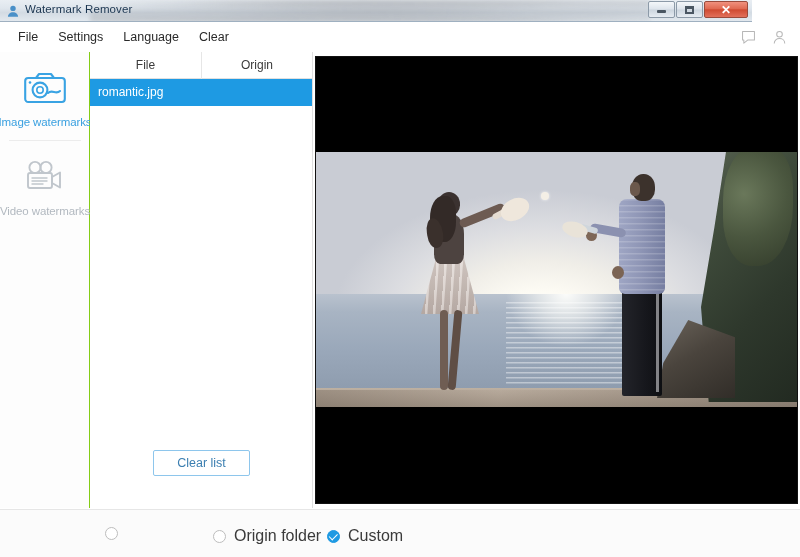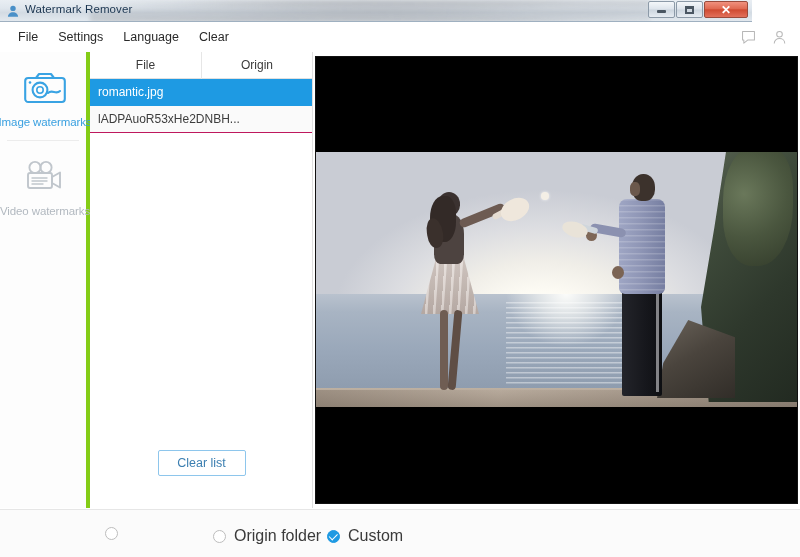--- a/index.html
+++ b/index.html
@@ -63,21 +63,21 @@
   .menu-item{
     padding:0 10px;height:30px;line-height:30px;
     font-size:12.5px;color:#2a2a2a;cursor:default;white-space:nowrap;
   }
   .hdr-icons{position:absolute;right:12px;top:0;height:30px;display:flex;align-items:center;gap:14px;}
   .hdr-ic{width:17px;height:17px;opacity:.62;}
 
   
   .sidebar{
     position:absolute;left:0;top:52px;width:90px;height:456px;
-    background:#fdfdfd;border-right:4px solid #84cc16;box-sizing:border-box;
+    background:#fdfdfd;border-right:1px solid #84cc16;box-sizing:border-box;
   }
   .side-item{
     position:relative;width:90px;height:88px;
     display:flex;flex-direction:column;align-items:center;justify-content:center;
     box-sizing:border-box;cursor:default;
   }
   .side-item .si-ico{height:46px;display:flex;align-items:center;justify-content:center;}
   .side-item .si-lbl{
     font-size:11.5px;margin-top:5px;white-space:nowrap;letter-spacing:-.1px;
   }
@@ -116,21 +116,21 @@
     display:flex;justify-content:center;gap:13px;
   }
   .btn{
     font-size:12.5px;border-radius:2px;box-sizing:border-box;
     display:flex;align-items:center;justify-content:center;cursor:default;
     white-space:nowrap;
   }
   .btn-primary{background:#1e9ae3;color:#fff;border:1px solid #1e9ae3;}
   .btn-outline{background:#ffffff;color:#3c7fb1;border:1px solid #8ec6ec;}
   .btn-add{width:88px;height:26px;}
-  .btn-clear{width:88px;height:26px;}
+  .btn-clear{width:97px;height:26px;}
 
   
   .previewpane{
     position:absolute;left:313px;top:52px;width:487px;height:456px;
     background:#ffffff;box-sizing:border-box;padding:4px 2px 4px 2px;
   }
   .preview{
     position:relative;width:483px;height:448px;background:#000;overflow:hidden;
     border:1px solid #111;box-sizing:border-box;
   }
@@ -321,21 +321,20 @@
     </div>
   </div>
 
   <div class="listpane">
     <div class="list-head">
       <div class="lh-col file">File</div>
       <div class="lh-col status">Origin</div>
     </div>
     <div class="list-rows">
       <div class="list-row selected">romantic.jpg</div>
-      <div class="list-row alt">lADPAuoR53xHe2DNBH...</div>
     </div>
     <div class="list-actions">
       <div class="btn btn-outline btn-clear">Clear list</div>
     </div>
   </div>
 
   <div class="previewpane">
     <div class="preview">
       <div class="photo">
         <div class="sky"></div>

